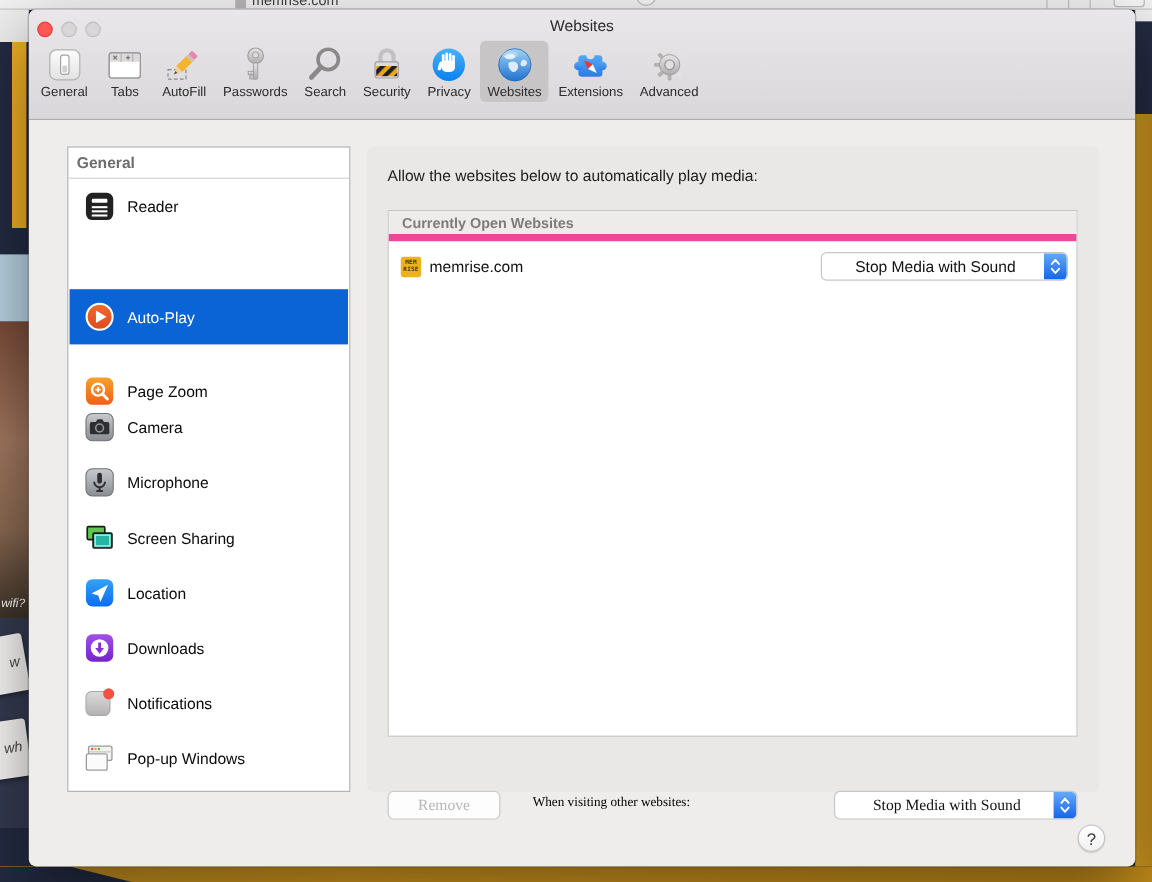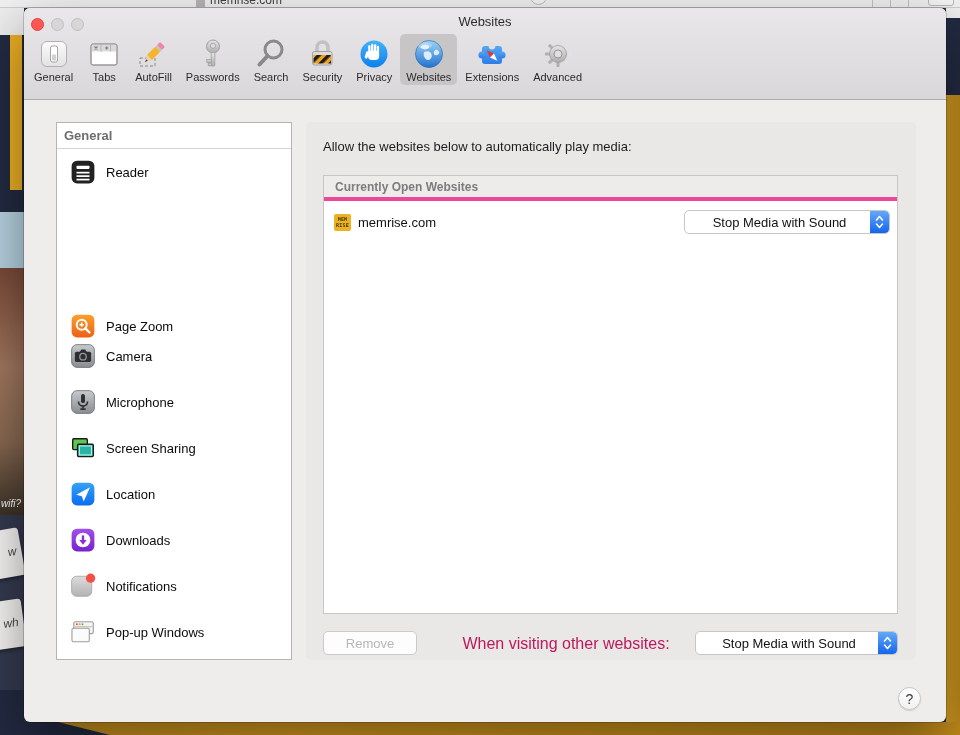--- a/index.html
+++ b/index.html
@@ -72,42 +72,42 @@
   .side-icon{margin-left:12px;width:26px;height:26px;flex:0 0 26px;}
   .side-label{margin-left:10px;font-size:13px;color:#0a0a0a;}
 
   
   .panel{position:absolute;left:282px;top:114px;width:610px;height:538px;
        background:#e9e8e6;border-radius:5px;}
   .desc{position:absolute;left:299px;top:131px;font-size:13px;color:#1d1d1d;}
   .table{position:absolute;left:299px;top:167px;width:575px;height:439px;
        background:#fff;border:1px solid #c6c6c6;}
   .table-header{height:25px;display:flex;align-items:center;padding-left:11px;
-       background:#edecea;border-bottom:4px solid #ec4899;
+       background:#edecea;border-bottom:6px solid #ec4899;
        font-size:12px;font-weight:bold;color:#7c7c7c;}
   .table-row{position:relative;height:43px;display:flex;align-items:center;padding-left:10px;}
   .favicon{width:17px;height:17px;background:#edb221;border-radius:2px;
        display:flex;flex-direction:column;align-items:center;justify-content:center;}
   .favicon span{font-size:5px;font-weight:bold;color:#433400;line-height:1.1;letter-spacing:.2px;
        font-family:"DejaVu Sans Mono",monospace;}
   .site-name{margin-left:7px;font-size:13px;color:#111;}
 
   .dd{position:absolute;height:24px;background:#fff;border:1px solid #c6c6c6;border-radius:5px;
       display:flex;align-items:center;overflow:hidden;}
   .dd-label{flex:1;text-align:center;font-size:13px;color:#111;padding:0 4px 0 8px;white-space:nowrap;}
   .dd-step{width:19px;height:100%;background:linear-gradient(#63a9fb,#1565ea);
       display:flex;align-items:center;justify-content:center;border-radius:0 4px 4px 0;}
   .row-dd{right:7px;top:9px;width:206px;}
 
-  .controls-row{position:absolute;left:0;top:623px;width:100%;height:24px;}
+  .controls-row{position:absolute;left:0;top:651px;width:100%;height:24px;font-family:Liberation Serif, serif;}
   .btn-remove{position:absolute;left:299px;top:0;width:94px;height:24px;border:1px solid #cacaca;
       border-radius:5px;background:#fdfdfd;font-size:13px;color:#b7b7b7;
       display:flex;align-items:center;justify-content:center;}
-  .other-label{position:absolute;left:420px;top:4px;width:244px;text-align:center;
-      font-size:16px;color:#be185d;}
+  .other-label{position:absolute;left:420px;top:4px;width:244px;text-align:left;
+      font-size:11px;color:#000000;}
   .other-dd{left:671px;top:0;width:203px;}
 
   .help-btn{position:absolute;left:874px;top:679px;width:23px;height:23px;border-radius:50%;
       background:linear-gradient(#fff,#f1f1f1);border:1px solid #c4c4c4;
       box-shadow:0 1px 1px rgba(0,0,0,.12);
       display:flex;align-items:center;justify-content:center;font-size:14px;color:#3c3c3c;}
 
   svg{display:block;}
 </style>
 </head>
@@ -357,20 +357,27 @@
           <rect x="1.5" y="1.5" width="21" height="21" rx="5" fill="#222"></rect>
           <rect x="6" y="6.2" width="12" height="3" rx=".8" fill="#fff"></rect>
           <rect x="6" y="11.8" width="12" height="1.6" fill="#fff"></rect>
           <rect x="6" y="15" width="12" height="1.6" fill="#fff"></rect>
           <rect x="6" y="18.2" width="12" height="1.6" fill="#fff"></rect>
         </svg>
         <span class="side-label">Reader</span>
       </div>
 
 
+      <div class="side-item selected" style="top:118px">
+        <svg class="side-icon" viewBox="0 0 24 24">
+          <circle cx="12" cy="12" r="10" fill="url(#gAuto)" stroke="#fff" stroke-width="1.6"></circle>
+          <polygon points="9.2,7.2 9.2,16.8 17.4,12" fill="#fff"></polygon>
+        </svg>
+        <span class="side-label">Auto-Play</span>
+      </div>
 
       <div class="side-item" style="top:180px">
         <svg class="side-icon" viewBox="0 0 24 24">
           <rect x="1.5" y="1.5" width="21" height="21" rx="5" fill="url(#gOrange)"></rect>
           <circle cx="10.8" cy="10.8" r="4.6" fill="none" stroke="#fff" stroke-width="1.9"></circle>
           <path d="M8.8 10.8 h4 M10.8 8.8 v4" stroke="#fff" stroke-width="1.4"></path>
           <line x1="14.2" y1="14.2" x2="18" y2="18" stroke="#fff" stroke-width="2.2" stroke-linecap="round"></line>
         </svg>
         <span class="side-label">Page Zoom</span>
       </div>

